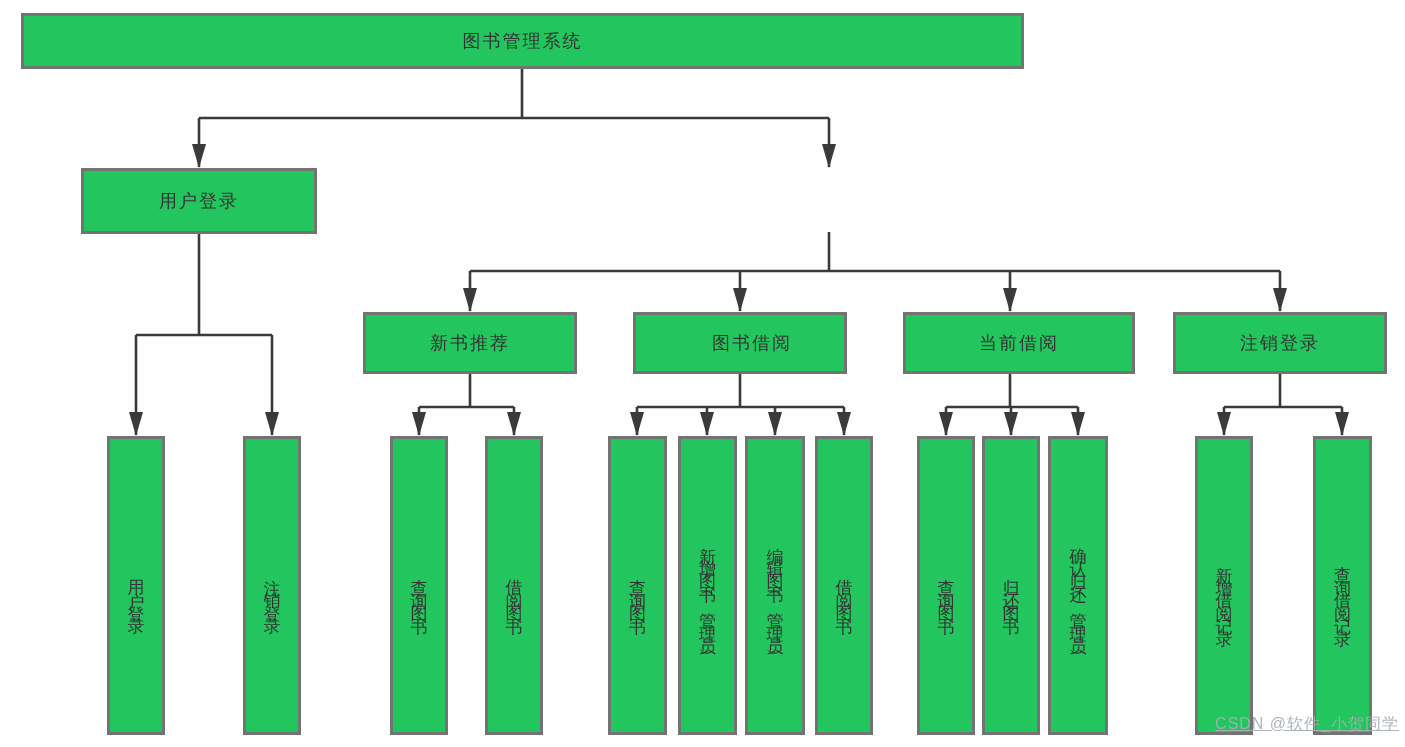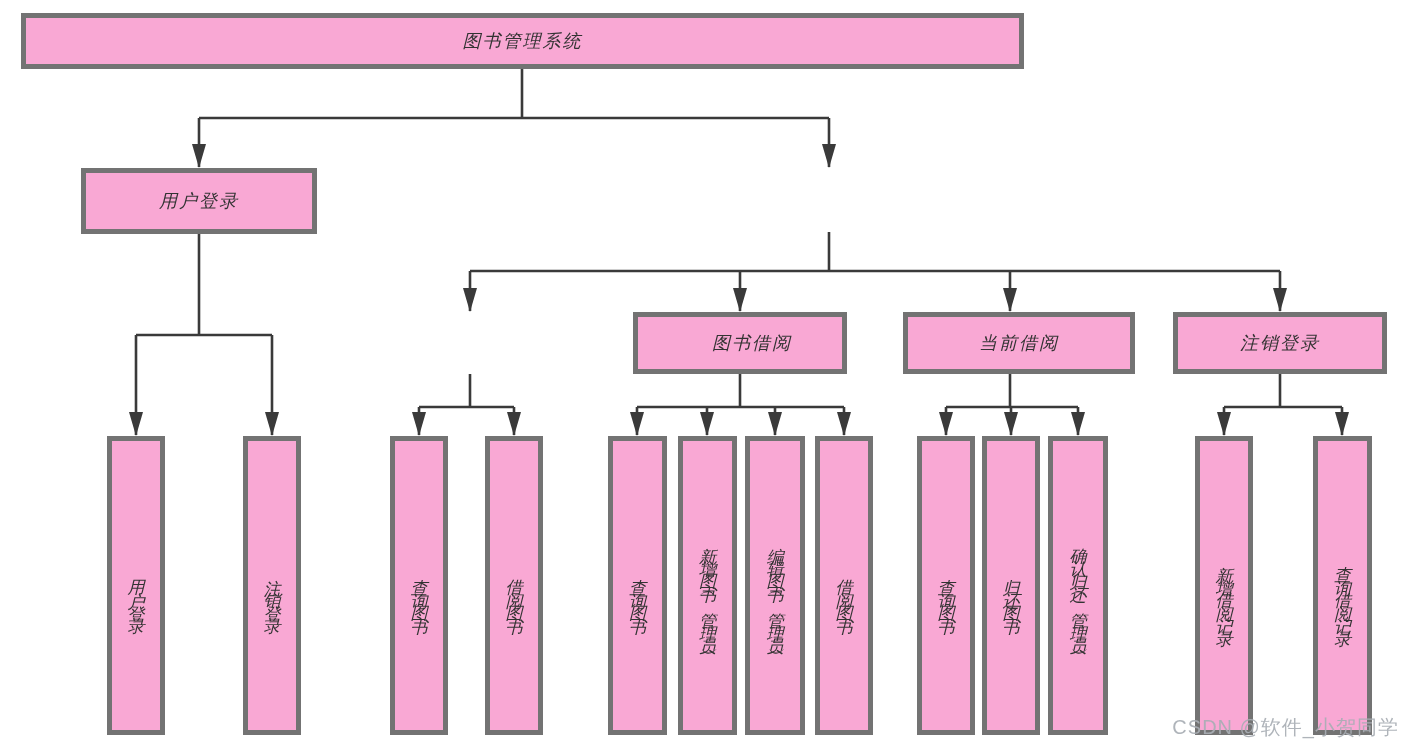--- a/index.html
+++ b/index.html
@@ -13,28 +13,27 @@
   }
   .wires {
     position: absolute;
     left: 0; top: 0;
     width: 1405px; height: 747px;
     pointer-events: none;
   }
   .wires path { stroke: #3a3a3a; stroke-width: 2.6; fill: none; }
   .box {
     position: absolute;
-    background: #f9a8d4;
-    border: 5px solid #737373;
+    background: #22c55e;
+    border: 3px solid #737373;
     box-sizing: border-box;
     display: flex;
     align-items: center;
     justify-content: center;
     color: #333333;
-    font-style: italic;
   }
   .hbox { font-size: 18px; letter-spacing: 2px; white-space: nowrap; }
   .tall { top: 436px; height: 299px; }
   .vtext {
     writing-mode: vertical-rl;
     text-orientation: mixed;
     font-size: 17px;
     letter-spacing: 13px;
     line-height: 1;
     margin-bottom: -13px; 
@@ -59,25 +58,26 @@
   #b-bor-b     { left: 815px;  width: 58px; }
   #b-cur-q     { left: 917px;  width: 58px; }
   #b-cur-ret   { left: 982px;  width: 58px; }
   #b-cur-conf  { left: 1048px; width: 60px; }
   #b-hist-add  { left: 1195px; width: 58px; }
   #b-hist-q    { left: 1313px; width: 59px; }
   .watermark {
     position: absolute;
     top: 714px;
     right: 6px;
-    font-size: 20px;
+    font-size: 16px;
     color: rgba(168, 174, 180, 0.92);
     letter-spacing: 1px;
     z-index: 5;
     white-space: nowrap;
+    text-decoration: underline;
   }
 </style>
 </head>
 <body>
 
 <div class="stage">
 
   <svg class="wires" viewBox="0 0 1405 747" xmlns="http://www.w3.org/2000/svg">
     <defs>
       <marker id="arrow" viewBox="0 0 24 14" refX="23" refY="7" markerWidth="24" markerHeight="14" markerUnits="userSpaceOnUse" orient="auto">
@@ -141,20 +141,23 @@
   </svg>
 
   <div class="box hbox" id="n-root">
     <span>图书管理系统</span>
   </div>
 
   <div class="box hbox" id="n-login">
     <span>用户登录</span>
   </div>
 
+  <div class="box hbox" id="n-rec">
+    <span>新书推荐</span>
+  </div>
   <div class="box hbox" id="n-bor">
     <span>图书借阅</span>
   </div>
   <div class="box hbox" id="n-cur">
     <span>当前借阅</span>
   </div>
   <div class="box hbox" id="n-hist">
     <span>注销登录</span>
   </div>
 

